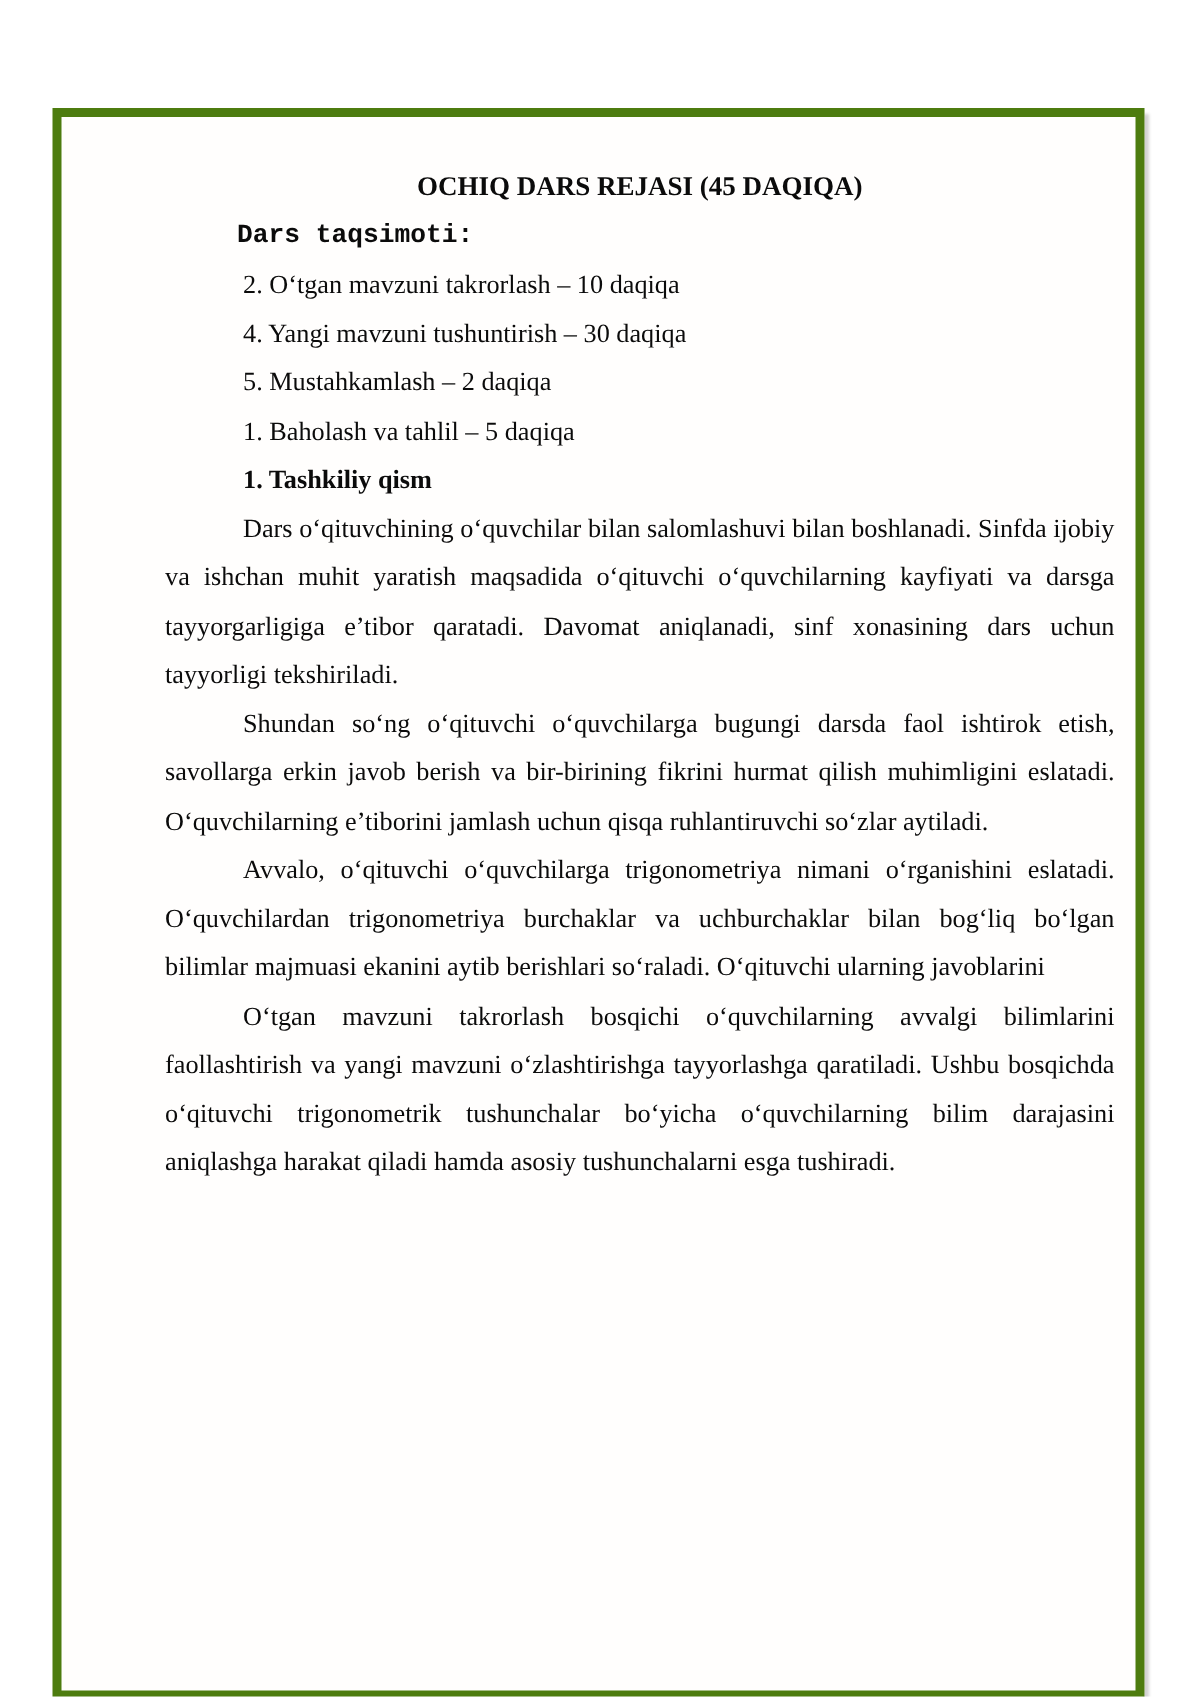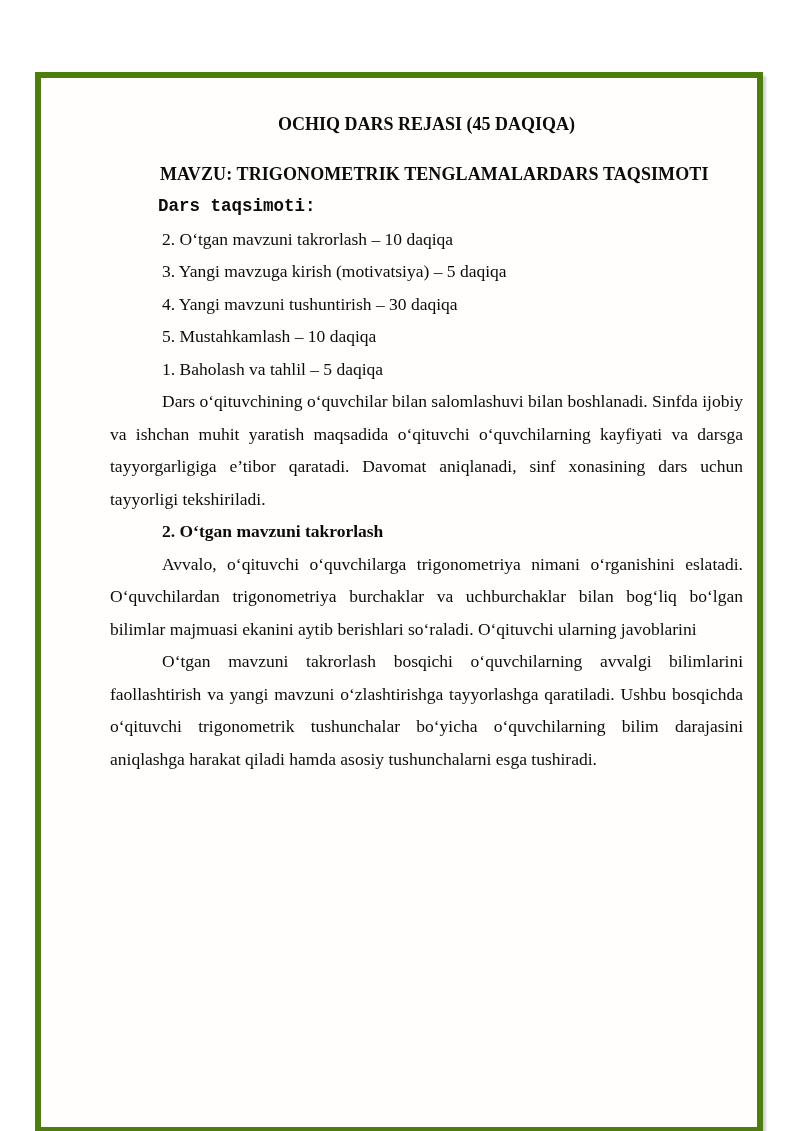--- a/index.html
+++ b/index.html
@@ -67,29 +67,28 @@
   }
 </style>
 </head>
 <body>
 
 <div class="page-frame">
   <div class="content">
 
     <h1 class="doc-title">OCHIQ DARS REJASI (45 DAQIQA)</h1>
 
-    <p class="topic-line">MAVZU: TRIGONOMETRIK TENGLAMALARDARS TAQSIMOTI</p>
     <p class="bold-line" style="text-indent:48px;font-family:Liberation Mono, monospace;">Dars taqsimoti:</p>
 
     <p class="schedule-item">2. O‘tgan mavzuni takrorlash – 10 daqiqa</p>
-    <p class="schedule-item">3. Yangi mavzuga kirish (motivatsiya) – 5 daqiqa</p>
     <p class="schedule-item">4. Yangi mavzuni tushuntirish – 30 daqiqa</p>
-    <p class="schedule-item">5. Mustahkamlash – 10 daqiqa</p>
+    <p class="schedule-item">5. Mustahkamlash – 2 daqiqa</p>
     <p class="schedule-item">1. Baholash va tahlil – 5 daqiqa</p>
 
+    <p class="bold-line">1. Tashkiliy qism</p>
     <p class="para">Dars o‘qituvchining o‘quvchilar bilan salomlashuvi bilan boshlanadi. Sinfda ijobiy va ishchan muhit yaratish maqsadida o‘qituvchi o‘quvchilarning kayfiyati va darsga tayyorgarligiga e’tibor qaratadi. Davomat aniqlanadi, sinf xonasining dars uchun tayyorligi tekshiriladi.</p>
+    <p class="para">Shundan so‘ng o‘qituvchi o‘quvchilarga bugungi darsda faol ishtirok etish, savollarga erkin javob berish va bir-birining fikrini hurmat qilish muhimligini eslatadi. O‘quvchilarning e’tiborini jamlash uchun qisqa ruhlantiruvchi so‘zlar aytiladi.</p>
 
-    <p class="bold-line">2. O‘tgan mavzuni takrorlash</p>
     <p class="para">Avvalo, o‘qituvchi o‘quvchilarga trigonometriya nimani o‘rganishini eslatadi. O‘quvchilardan trigonometriya burchaklar va uchburchaklar bilan bog‘liq bo‘lgan bilimlar majmuasi ekanini aytib berishlari so‘raladi. O‘qituvchi ularning javoblarini</p>
     <p class="para">O‘tgan mavzuni takrorlash bosqichi o‘quvchilarning avvalgi bilimlarini faollashtirish va yangi mavzuni o‘zlashtirishga tayyorlashga qaratiladi. Ushbu bosqichda o‘qituvchi trigonometrik tushunchalar bo‘yicha o‘quvchilarning bilim darajasini aniqlashga harakat qiladi hamda asosiy tushunchalarni esga tushiradi.</p>
 
   </div>
 </div>
 
 </body></html>

